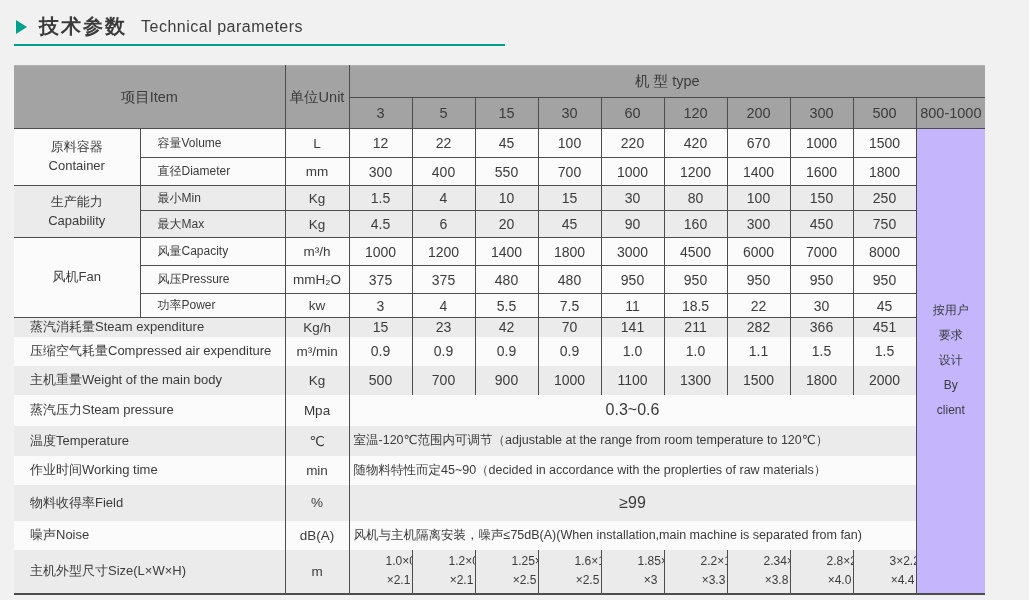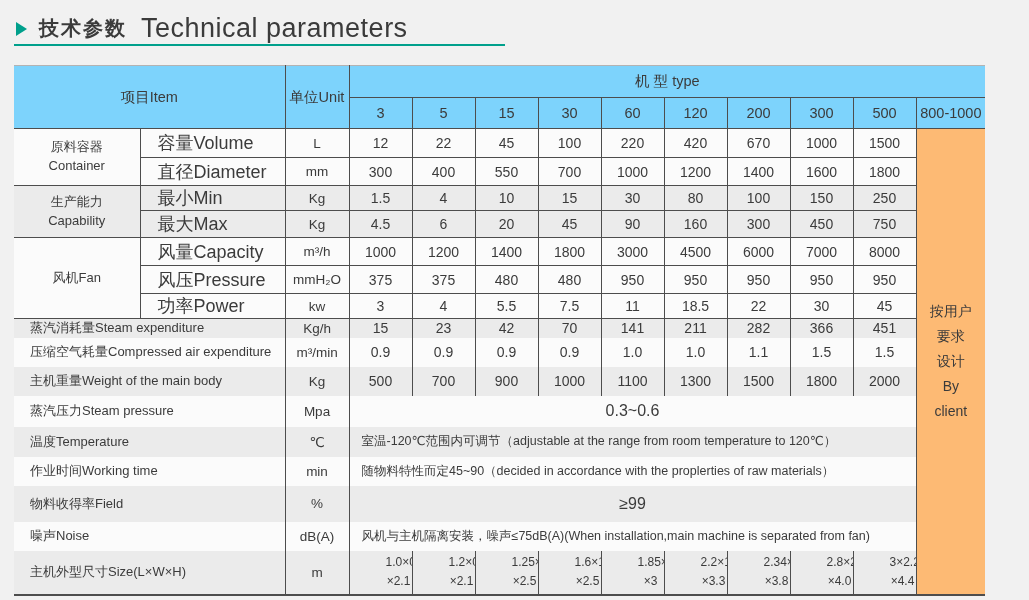--- a/index.html
+++ b/index.html
@@ -5,42 +5,42 @@
   html,body{margin:0;padding:0;}
   body{
     width:1029px;height:600px;position:relative;overflow:hidden;
     background:#f1f1f1;color:#3b3b3b;
     font-family:"Liberation Sans","DejaVu Sans",sans-serif;
   }
   
   .title{position:absolute;left:16px;top:13px;display:flex;align-items:center;}
   .tri{width:0;height:0;border-left:11px solid #00A08C;border-top:7px solid transparent;border-bottom:7px solid transparent;margin-right:12px;}
   .t-zh{font-size:20px;font-weight:bold;letter-spacing:2px;}
-  .t-en{font-size:27px;margin-left:14px;letter-spacing:.5px;}
+  .t-en{font-size:16px;margin-left:14px;letter-spacing:.5px;}
   .rule{position:absolute;left:14px;top:44px;width:491px;height:2px;background:#00A08C;}
   
   .tbl-wrap{position:absolute;left:14px;top:65px;}
   table{border-collapse:collapse;table-layout:fixed;width:971px;
         border-top:1px solid #b3b3b3;border-bottom:2px solid #4d4d4d;}
   th,td{padding:0;margin:0;font-weight:normal;text-align:center;vertical-align:middle;overflow:hidden;}
-  thead th{background:#7dd3fc;font-size:14.5px;}
+  thead th{background:#a3a3a3;font-size:14.5px;}
   .bt{border-top:1px solid #4d4d4d;}
   .bl{border-left:1px solid #4d4d4d;}
   .bg-w{background:#fbfbfb;}
   .bg-g{background:#ebebeb;}
   .grp{font-size:13px;white-space:pre-line;line-height:1.45;}
-  .sub{text-align:left;padding-left:17px;font-size:18px;white-space:nowrap;}
+  .sub{text-align:left;padding-left:17px;font-size:12px;white-space:nowrap;}
   .lbl{text-align:left;padding-left:16px;font-size:13px;white-space:nowrap;}
   .unit{font-size:13.5px;white-space:nowrap;}
   .val{font-size:14px;white-space:nowrap;}
   .val.small{font-size:12px;white-space:pre-line;line-height:1.55;padding-left:36px;}
   .spanv{font-size:12.5px;}
-  .spanv.left{text-align:left;padding-left:12px;white-space:nowrap;}
+  .spanv.left{text-align:left;padding-left:4px;white-space:nowrap;}
   .spanv.center{text-align:center;font-size:16px;}
-  .byclient{font-size:14px;white-space:pre-line;line-height:25px;background:#fdba74;}
+  .byclient{font-size:12px;white-space:pre-line;line-height:25px;background:#c4b5fd;}
 </style>
 </head>
 <body>
 
 <div class="title">
   <span class="tri"></span>
   <span class="t-zh">技术参数</span>
   <span class="t-en">Technical parameters</span>
 </div>
 <div class="rule"></div>

